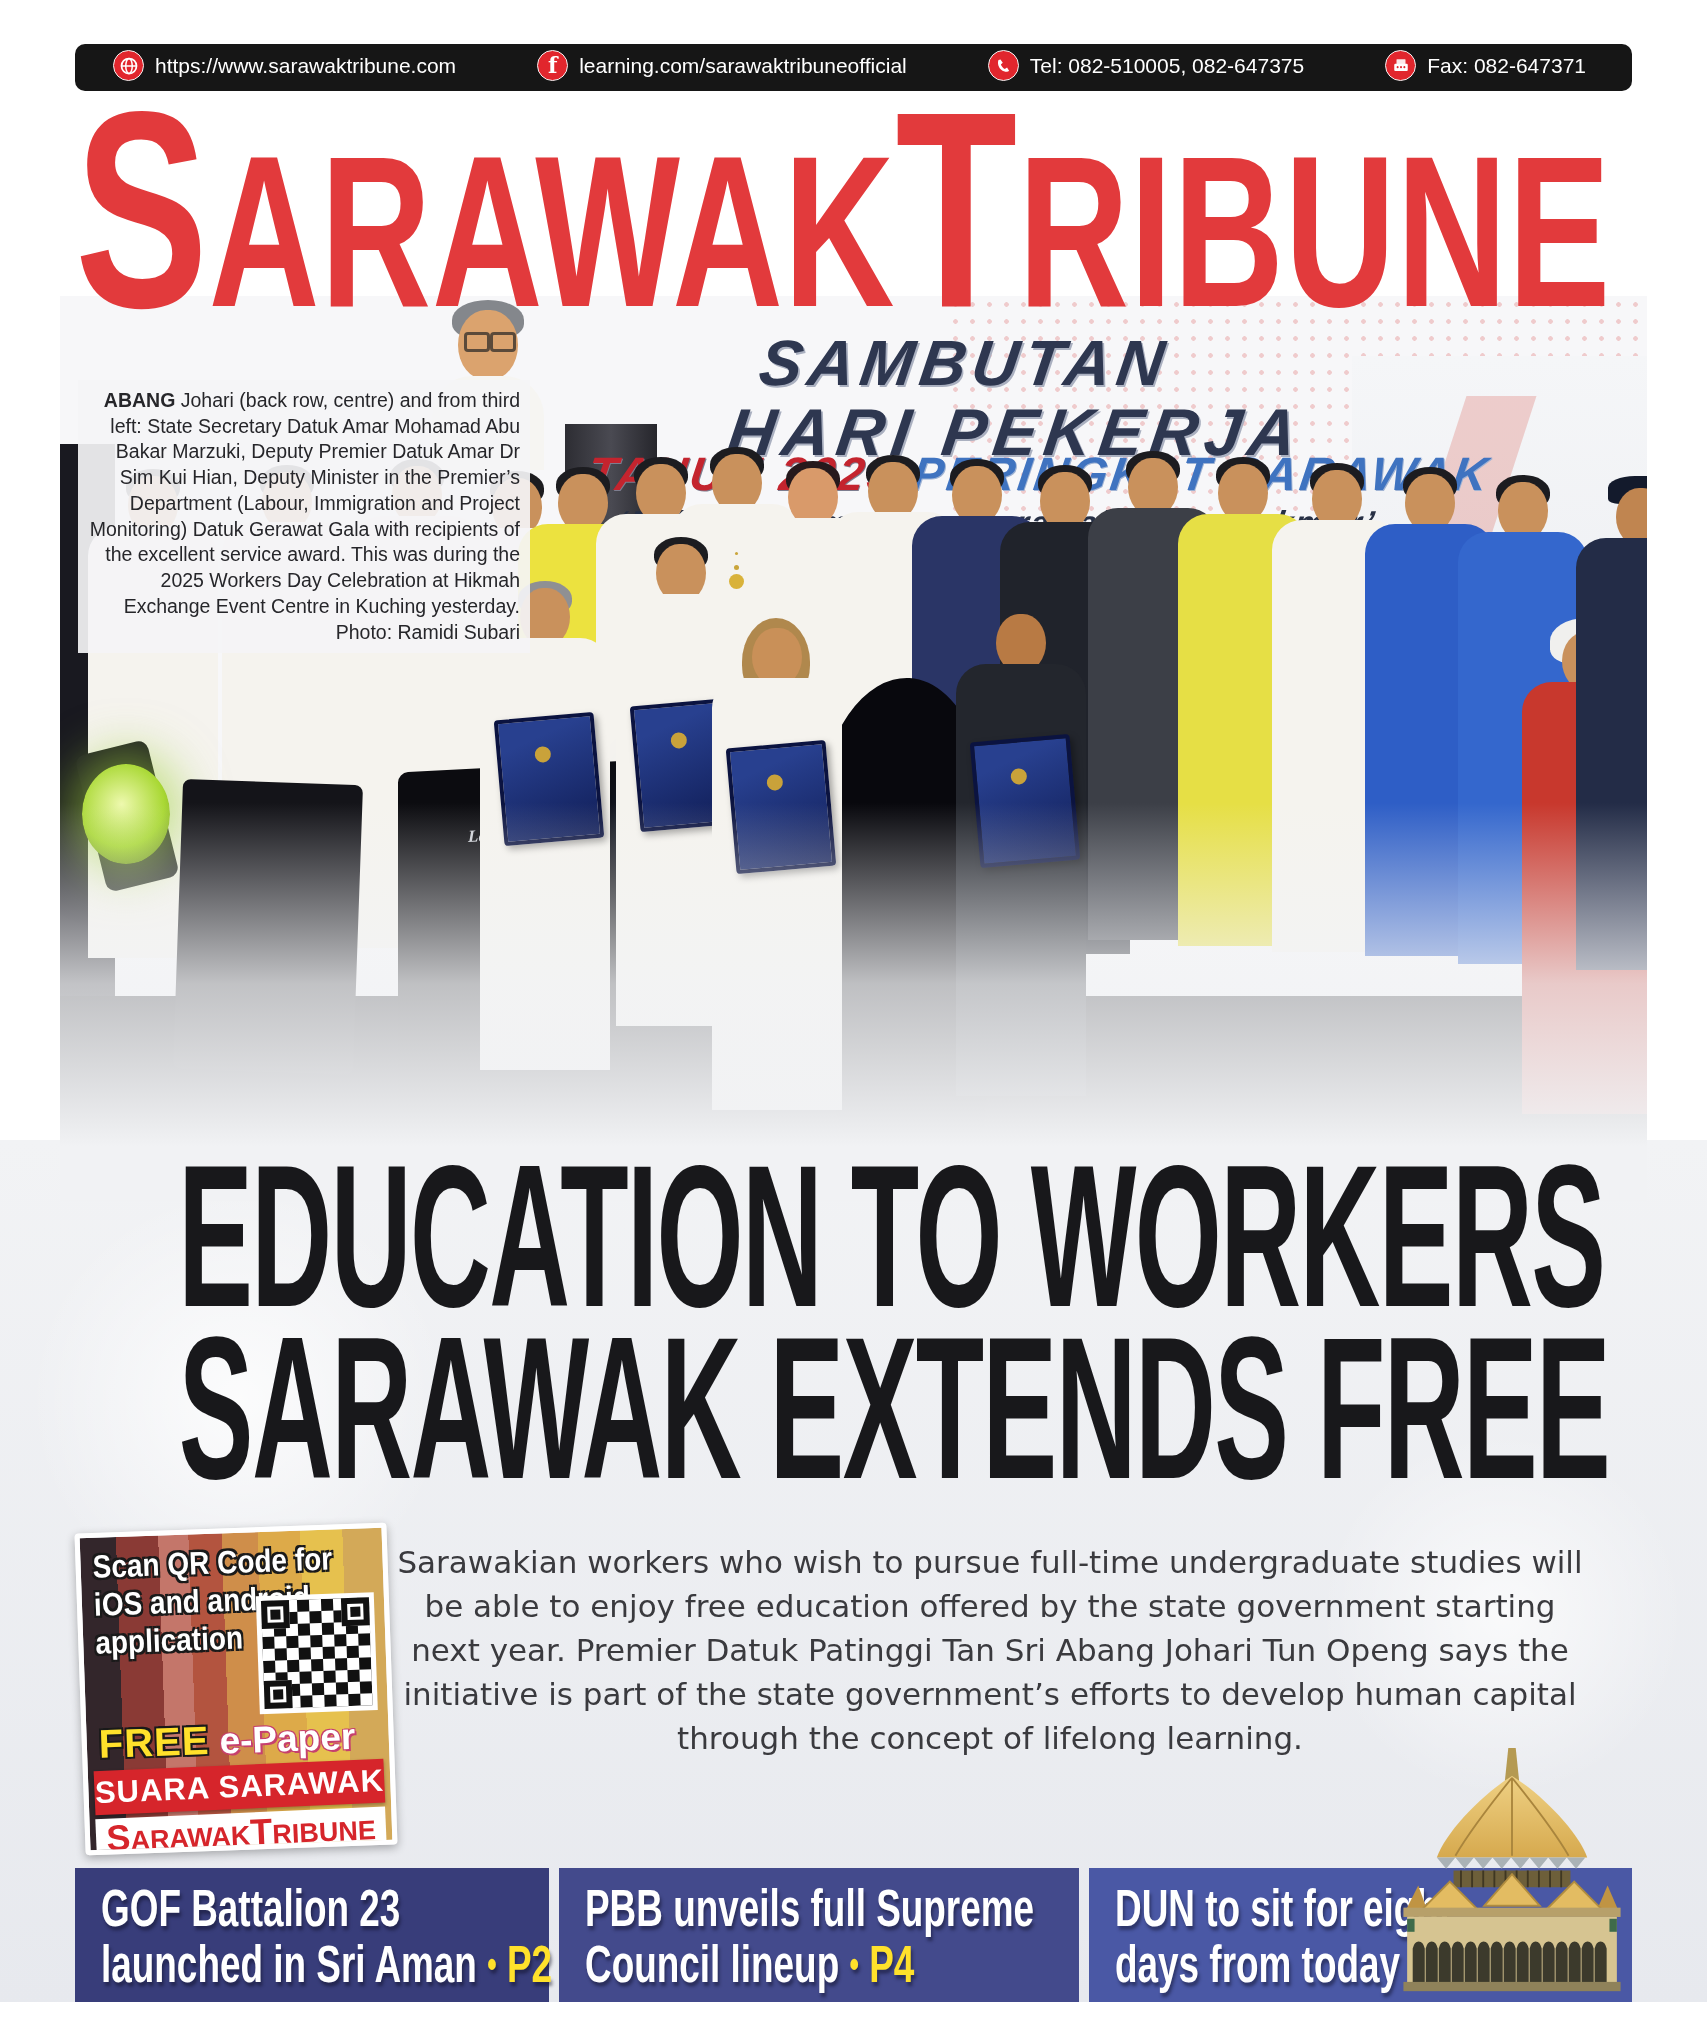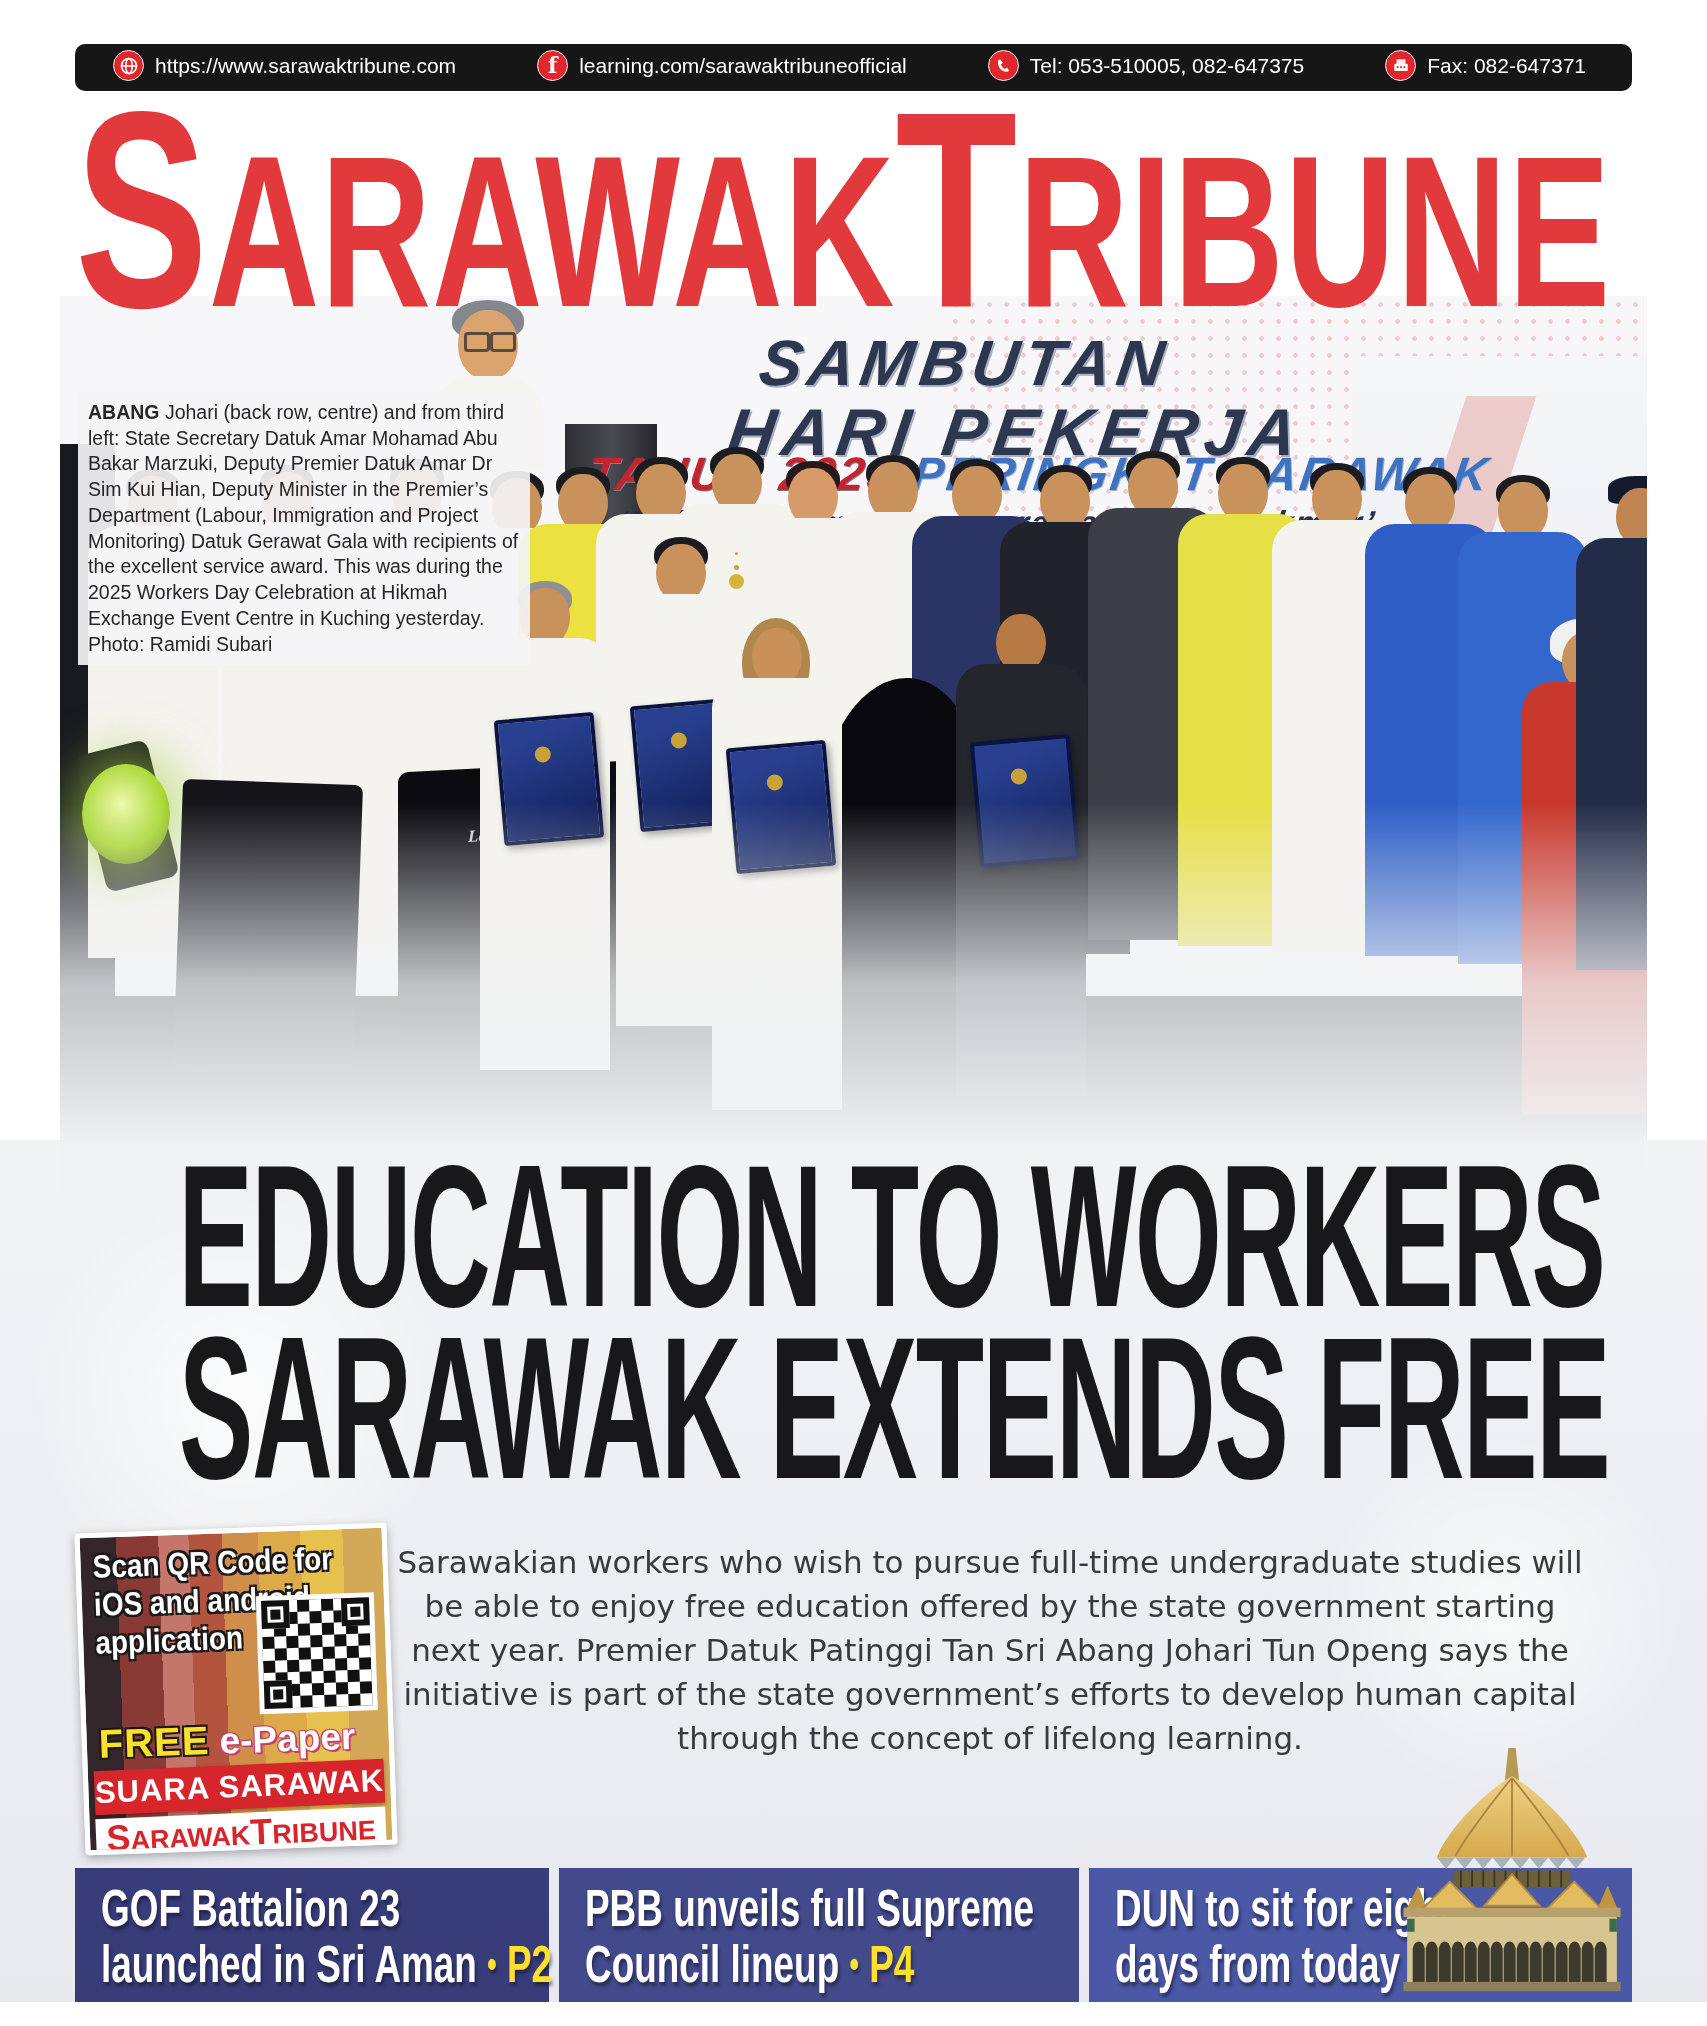--- a/index.html
+++ b/index.html
@@ -94,23 +94,23 @@
   .bled{position:absolute;left:585px;top:470px;width:118px;height:118px;border-radius:50%;z-index:5;background:#0b0f18;
     background-image:radial-gradient(circle,#d5ecff 6px,rgba(130,175,255,.35) 9px,transparent 10px);background-size:27px 27px;
     box-shadow:0 0 42px 12px rgba(125,170,255,.5);}
   .drape{position:absolute;left:752px;top:382px;width:182px;height:525px;background:#08080d;z-index:6;
     border-radius:46% 54% 28% 62%/26% 38% 18% 58%;transform:rotate(3deg);}
 
   .fade{position:absolute;left:0;top:0;width:100%;height:100%;z-index:9;pointer-events:none;
     background:linear-gradient(180deg,rgba(242,243,245,0) 56%,rgba(242,243,245,.78) 76%,#f1f2f4 94%);}
 
   
-  .caption{position:absolute;left:78px;top:392px;width:452px;z-index:12;
+  .caption{position:absolute;left:78px;top:380px;width:452px;z-index:12;
     background:rgba(244,244,246,.92);padding:8px 10px;box-sizing:border-box;
-    font-size:19.5px;line-height:1.32;color:#26262a;}
+    font-size:19.5px;line-height:1.32;color:#26262a;text-align:right;}
   .cap-lead{font-weight:bold;}
 
   
   .headline{position:absolute;left:0;top:1135px;width:1707px;z-index:20;text-align:center;color:#18181b;}
   .hl-line{height:172px;line-height:140px;}
   .hl-line span{display:inline-block;white-space:nowrap;font-weight:bold;font-size:140px;
     letter-spacing:-2px;transform:scale(0.8,1.45);transform-origin:center top;}
 
   
   .qrbox{position:absolute;left:80px;top:1528px;width:312px;height:322px;z-index:21;
@@ -185,21 +185,21 @@
           <span class="fb-f">f</span>
         </span>
       <span>learning.com/sarawaktribuneofficial</span>
     </div>
     <div class="tb-item">
       <span class="tb-icon">
         <svg width="18" height="18" viewBox="0 0 16 16">
             <path d="M4,2.6 C2.8,5.4 4,9.6 7,11.8 C9.2,13.4 12.2,13.6 13.4,12.2 L11.6,9.4 L9.6,10.6 C8,9.8 6.6,8.2 6.1,6.6 L7.8,5.1 L5.8,2.2 Z" fill="#fff"></path>
           </svg>
       </span>
-      <span>Tel: 053-510005, 082-647375</span>
+      <span>Tel: 082-510005, 082-647375</span>
     </div>
     <div class="tb-item">
       <span class="tb-icon">
         <svg width="18" height="18" viewBox="0 0 16 16">
             <rect x="4" y="2" width="8" height="5" rx="0.5" fill="#fff" opacity="0.9"></rect>
             <rect x="2" y="6" width="12" height="6.5" rx="1" fill="#fff"></rect>
             <circle cx="5" cy="9" r="0.9" fill="#e1262d"></circle>
             <circle cx="8" cy="9" r="0.9" fill="#e1262d"></circle>
             <circle cx="11" cy="9" r="0.9" fill="#e1262d"></circle>
           </svg>

